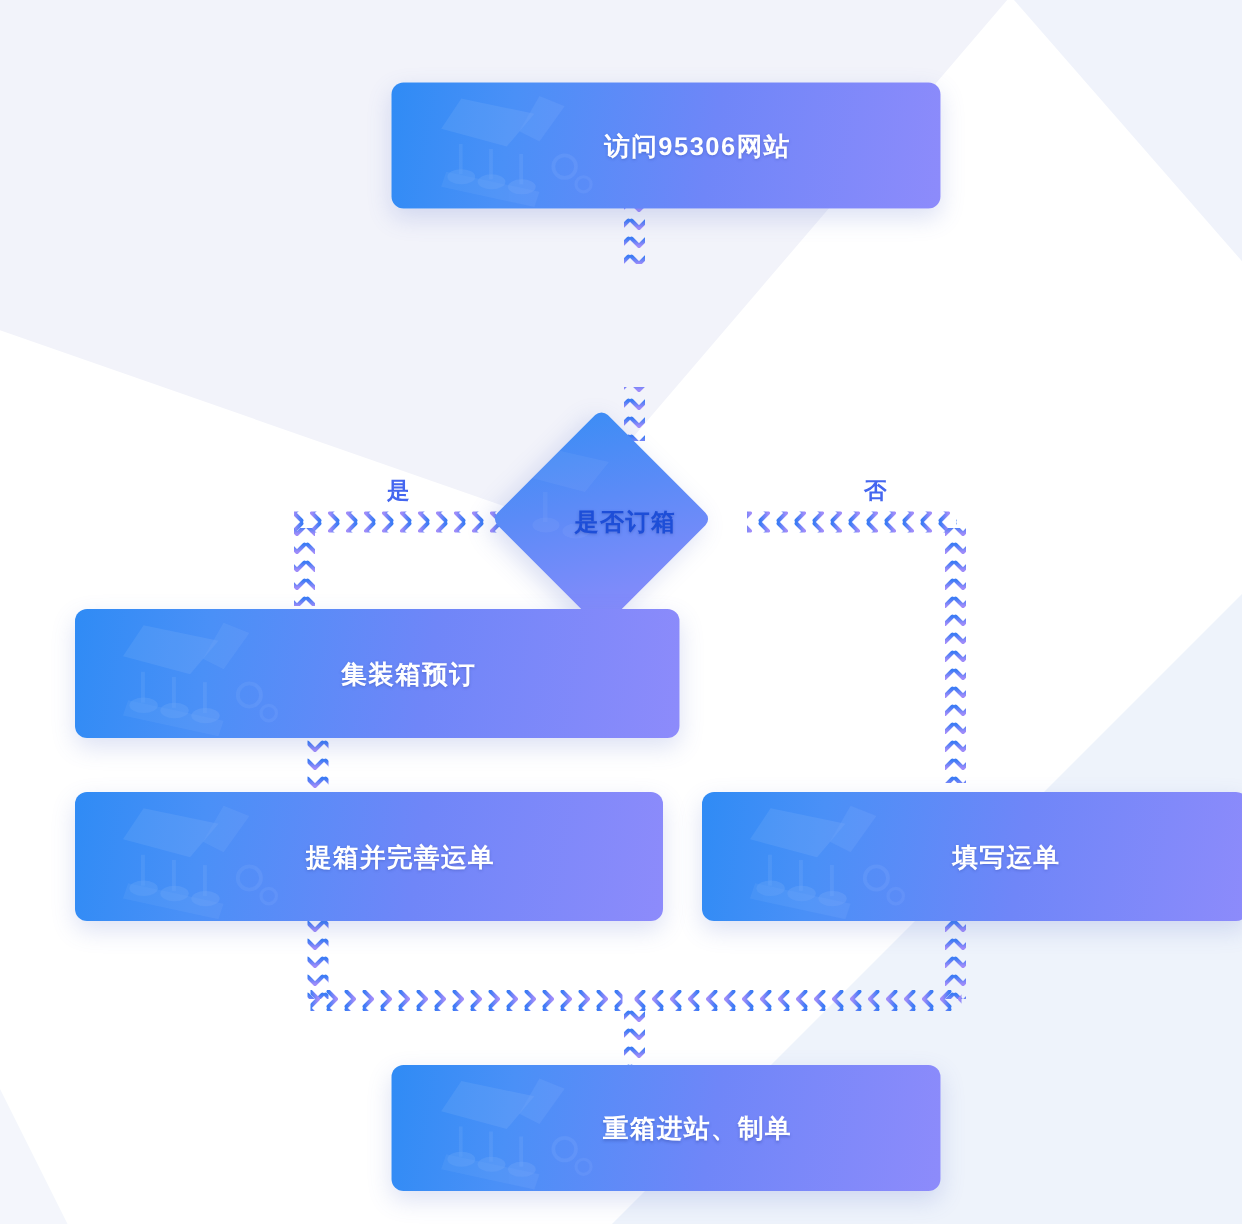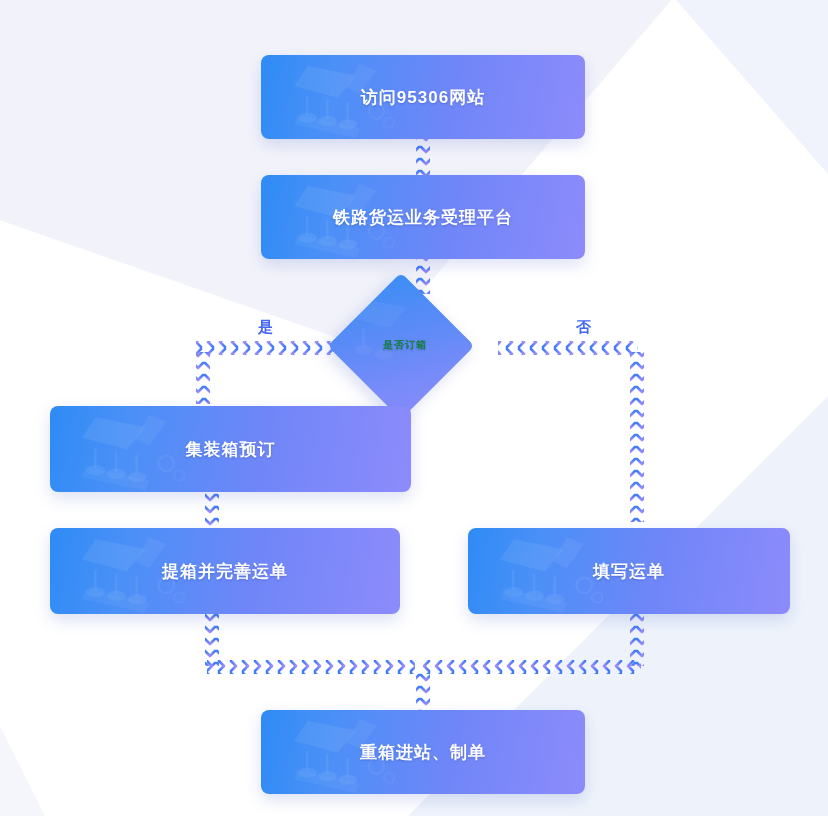--- a/index.html
+++ b/index.html
@@ -34,21 +34,21 @@
     clip-path:polygon(0 0,100% 100%,0 100%);
   }
 
   
   .node{
     position:absolute;
     border-radius:8px;
     background:linear-gradient(100deg,#2f8bf5 0%,#4a90f7 22%,#6f86f8 58%,#8d8bfb 100%);
     box-shadow:0 6px 16px rgba(80,105,200,.20);
     overflow:hidden;
-    display:flex;align-items:center;justify-content:center;
+    display:flex;align-items:center;justify-content:center;padding-left:42px;
   }
   .node .glyph{
     position:absolute;left:6px;top:4px;width:150px;height:100%;
     opacity:.30;pointer-events:none;
   }
   .node .label{
     position:relative;z-index:2;
     color:#ffffff;font-weight:bold;font-size:17px;letter-spacing:1px;
     text-shadow:0 1px 2px rgba(40,60,150,.35);
     white-space:nowrap;
@@ -63,21 +63,21 @@
     background:linear-gradient(120deg,#3d8df5 0%,#5b8bf7 40%,#8a8bfb 100%);
     box-shadow:0 6px 16px rgba(80,105,200,.22);
     overflow:hidden;
   }
   #decision .dglyph{
     position:absolute;left:-10px;top:0;width:90px;height:100%;
     opacity:.25;transform:rotate(-45deg);
   }
   #decision-label{
     position:absolute;z-index:5;
-    color:#15803d;font-weight:bold;font-size:10px;letter-spacing:1px;
+    color:#1d4ed8;font-weight:bold;font-size:16px;letter-spacing:1px;
     text-shadow:0 1px 2px rgba(40,60,150,.35);
     white-space:nowrap;pointer-events:none;
   }
 
   
   .branch-label{
     position:absolute;
     color:#4466f0;font-weight:bold;font-size:15px;
     letter-spacing:1px;
   }
@@ -157,38 +157,20 @@
         <rect x="32" y="44" width="3" height="24" opacity="0.40"></rect>
         <rect x="56" y="48" width="3" height="24" opacity="0.40"></rect>
         <rect x="80" y="52" width="3" height="24" opacity="0.40"></rect>
         <circle cx="116" cy="62" r="9" fill="none" stroke="#fff" stroke-width="3" opacity="0.35"></circle>
         <circle cx="131" cy="76" r="6" fill="none" stroke="#fff" stroke-width="2.5" opacity="0.30"></circle>
       </g>
     </svg>
     <span class="label">访问95306网站</span>
   </div>
 
-  <div class="node" id="n-platform" style="left:261px;top:175px;width:324px;height:84px;">
-    <svg class="glyph" viewBox="0 0 150 100">
-      <g fill="#ffffff" opacity="0.55">
-        <path d="M34 8 L92 20 L70 46 L18 32 Z" opacity="0.45"></path>
-        <path d="M96 6 L116 14 L96 42 L80 34 Z" opacity="0.35"></path>
-        <path d="M22 66 L96 82 L92 94 L18 78 Z" opacity="0.30"></path>
-        <ellipse cx="34" cy="70" rx="11" ry="6" opacity="0.45"></ellipse>
-        <ellipse cx="58" cy="74" rx="11" ry="6" opacity="0.45"></ellipse>
-        <ellipse cx="82" cy="78" rx="11" ry="6" opacity="0.45"></ellipse>
-        <rect x="32" y="44" width="3" height="24" opacity="0.40"></rect>
-        <rect x="56" y="48" width="3" height="24" opacity="0.40"></rect>
-        <rect x="80" y="52" width="3" height="24" opacity="0.40"></rect>
-        <circle cx="116" cy="62" r="9" fill="none" stroke="#fff" stroke-width="3" opacity="0.35"></circle>
-        <circle cx="131" cy="76" r="6" fill="none" stroke="#fff" stroke-width="2.5" opacity="0.30"></circle>
-      </g>
-    </svg>
-    <span class="label">铁路货运业务受理平台</span>
-  </div>
 
   <div id="decision" style="left:349px;top:294px;">
     <svg class="dglyph" viewBox="0 0 90 100">
       <g fill="#ffffff" opacity="0.5">
         <path d="M18 14 L62 24 L46 44 L8 34 Z" opacity="0.40"></path>
         <ellipse cx="20" cy="66" rx="9" ry="5" opacity="0.40"></ellipse>
         <ellipse cx="40" cy="70" rx="9" ry="5" opacity="0.40"></ellipse>
         <rect x="18" y="44" width="3" height="20" opacity="0.35"></rect>
       </g>
     </svg>

